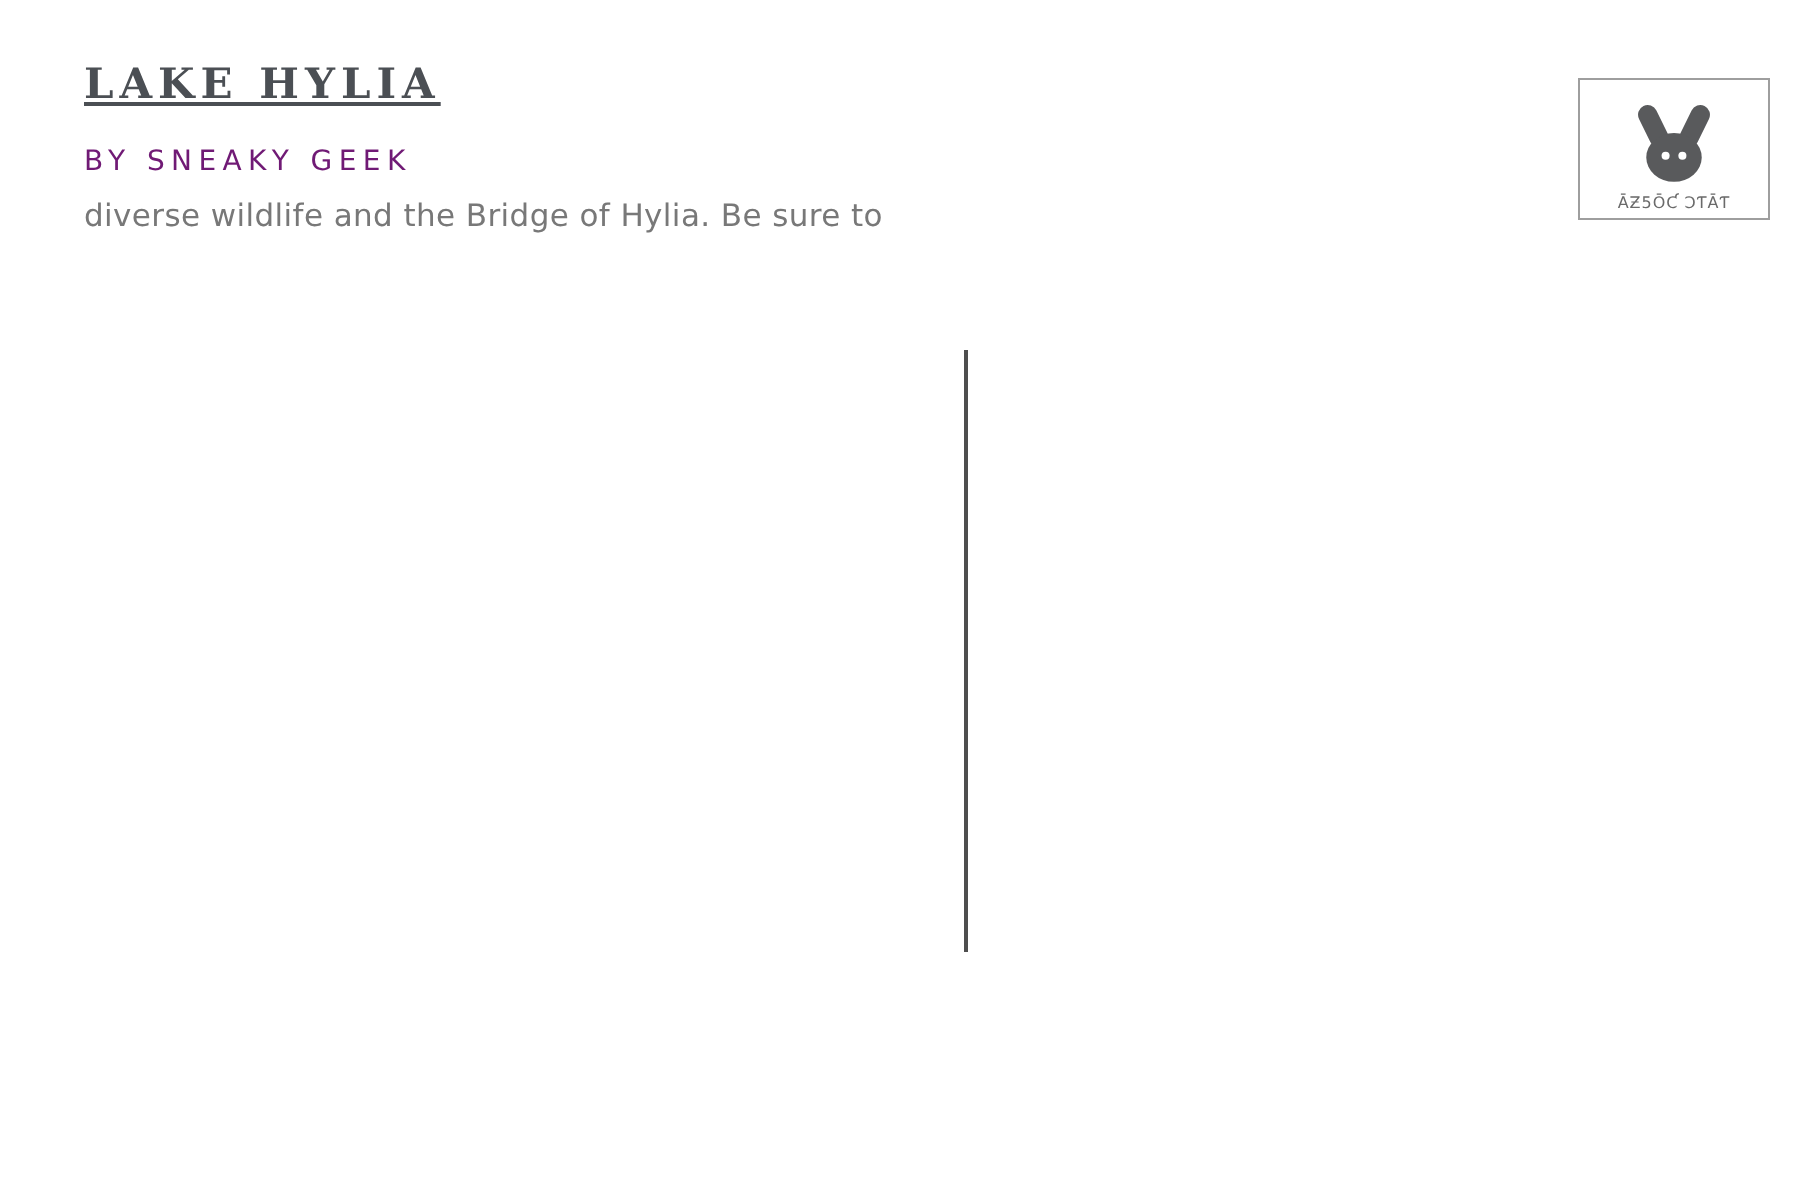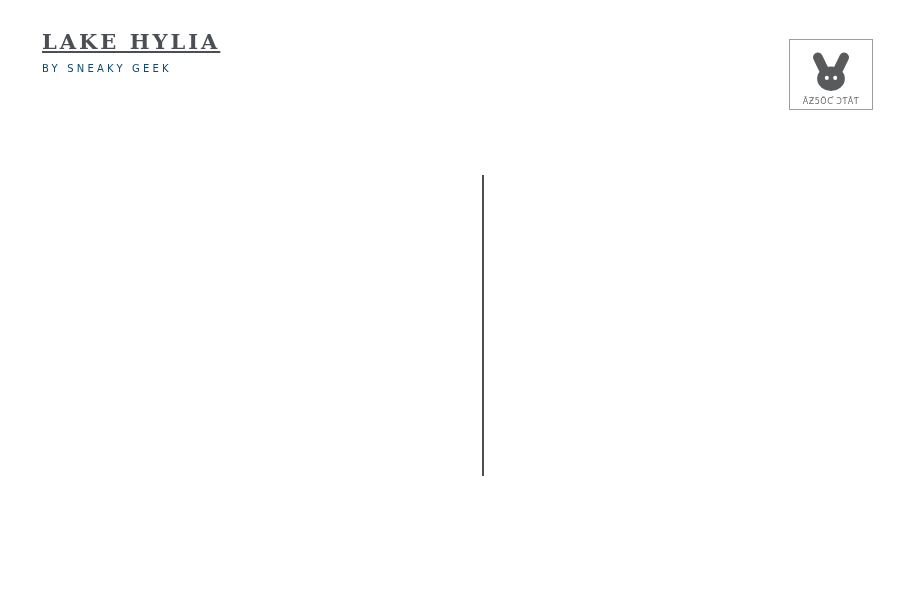--- a/index.html
+++ b/index.html
@@ -21,44 +21,44 @@
   .card-title {
     font-family: "DejaVu Serif", "Liberation Serif", serif;
     font-size: 21px;
     font-weight: bold;
     letter-spacing: 3px;
     color: #4b4f54;
     white-space: nowrap;
     text-decoration: underline;
   }
   .card-byline {
-    margin-top: 9px;
-    font-size: 10px;
+    margin-top: 19px;
+    font-size: 14px;
     letter-spacing: 3.2px;
-    color: #0c4a6e;
+    color: #701a75;
     white-space: nowrap;
   }
   .card-description {
     margin-top: 9px;
     font-size: 15.5px;
     line-height: 20px;
     color: #787878;
     letter-spacing: 0.2px;
   }
   .desc-line { white-space: nowrap; }
   .divider {
     position: absolute;
     left: 482px; top: 175px;
     width: 2px; height: 301px;
     background: #4e4e4e;
   }
   .stamp {
     position: absolute;
     left: 789px; top: 39px;
-    width: 84px; height: 71px;
+    width: 96px; height: 71px;
     border: 1px solid #9e9e9e;
     background: #ffffff;
     display: flex;
     flex-direction: column;
     align-items: center;
     justify-content: flex-end;
   }
   .stamp-icon-wrap {
     flex: 1;
     display: flex;
@@ -77,20 +77,21 @@
 </style>
 </head>
 <body>
 
 <div class="postcard">
 
   <div class="header-block">
     <div class="card-title">LAKE HYLIA</div>
     <div class="card-byline">BY SNEAKY GEEK</div>
     <div class="card-description">
+      <div class="desc-line">diverse wildlife and the Bridge of Hylia. Be sure to</div>
     </div>
   </div>
 
   <div class="divider"></div>
 
   <div class="stamp">
     <div class="stamp-icon-wrap">
       <svg width="52" height="42" viewBox="0 0 60 50" xmlns="http://www.w3.org/2000/svg">
         <g fill="#595a5c">
           <rect x="12" y="1" width="11.5" height="27" rx="5.75" transform="rotate(-26 17.75 14.5)"></rect>

